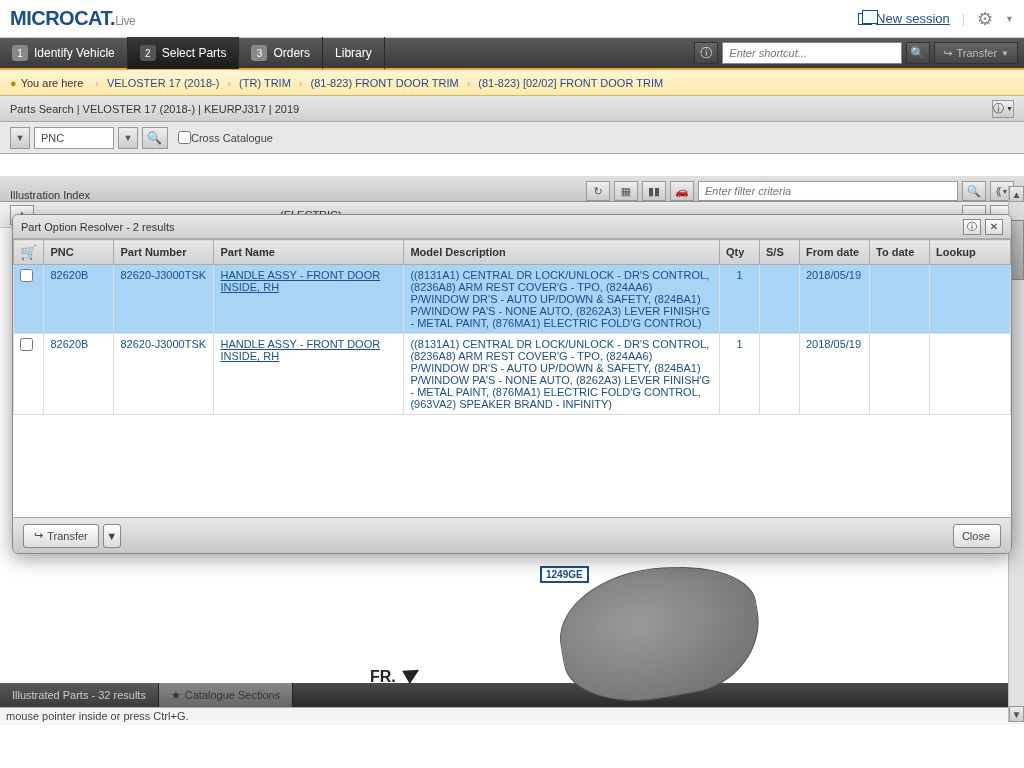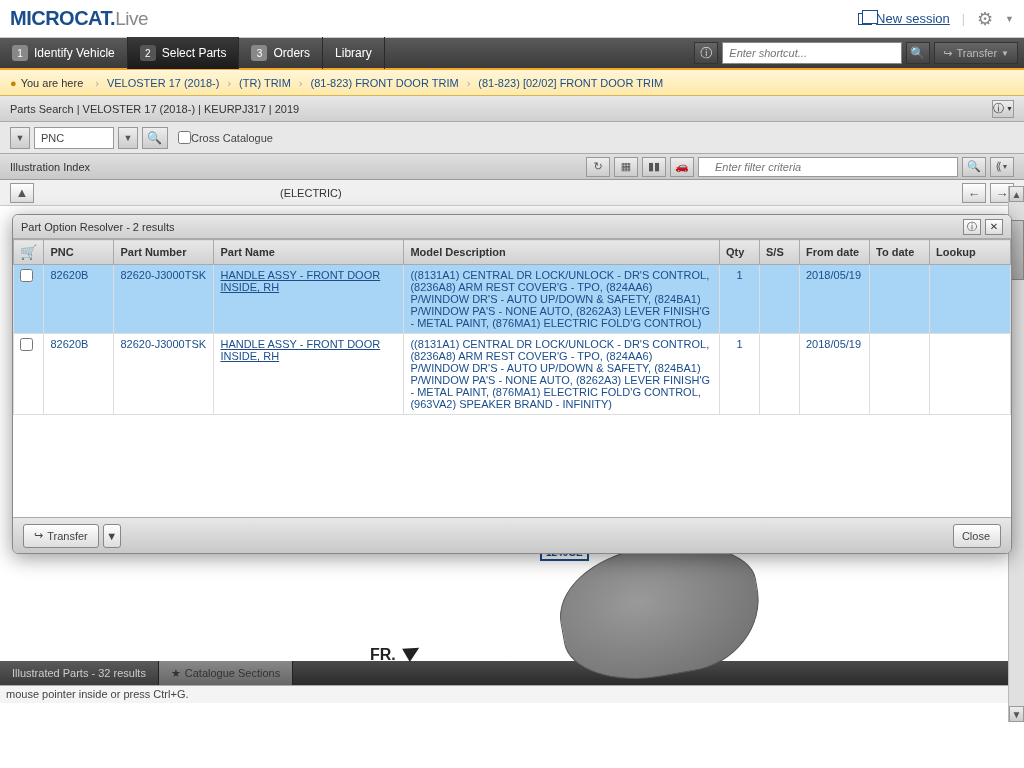--- a/index.html
+++ b/index.html
@@ -1,20 +1,20 @@
 <!DOCTYPE html>
 <html><head>
 <meta charset="utf-8">
 <style>
 * { box-sizing: border-box; margin: 0; padding: 0; }
 body { font-family: Arial, Helvetica, sans-serif; font-size: 12px; background: #fff; width: 1024px; height: 768px; overflow: hidden; position: relative; }
 
 .header { display: flex; align-items: center; justify-content: space-between; padding: 4px 10px; height: 38px; border-bottom: 1px solid #ccc; }
 .logo { font-size: 20px; font-weight: bold; color: #1a4d8b; letter-spacing: -0.5px; }
-.logo .live { font-weight: normal; color: #888; font-size: 19px; }
+.logo .live { font-weight: normal; color: #888; font-size: 12px; }
 .header-right { display: flex; align-items: center; gap: 12px; }
 .new-session { color: #1a4d8b; text-decoration: underline; font-size: 13px; cursor: pointer; display: flex; align-items: center; gap: 4px; }
 .gear-icon { color: #888; font-size: 18px; cursor: pointer; }
 
 .nav-bar { display: flex; align-items: center; background: linear-gradient(#5a5a5a,#3a3a3a); height: 32px; border-bottom: 2px solid #f5a623; }
 .nav-tab { display: flex; align-items: center; gap: 6px; padding: 0 12px; height: 32px; color: #fff; cursor: pointer; border-right: 1px solid #2a2a2a; font-size: 12px; }
 .nav-tab.active { background: linear-gradient(#3a3a3a,#1a1a1a); }
 .nav-num { display: inline-flex; align-items: center; justify-content: center; width: 16px; height: 16px; background: #888; border-radius: 3px; font-size: 10px; color: #fff; }
 .nav-tab.active .nav-num { background: #555; }
 .nav-right { margin-left: auto; display: flex; align-items: center; gap: 4px; padding-right: 6px; }
@@ -30,24 +30,24 @@
 .subheader { display: flex; align-items: center; background: linear-gradient(#e8e8e8,#d0d0d0); height: 26px; padding: 8px 10px; border-bottom: 1px solid #aaa; font-size: 11px; color: #333; }
 .info-btn { margin-left: auto; width: 22px; height: 18px; background: linear-gradient(#eee,#ccc); border: 1px solid #999; display: flex; align-items: center; justify-content: center; font-size: 11px; cursor: pointer; }
 
 .search-row { display: flex; align-items: center; gap: 4px; background: #e8e8e8; height: 32px; padding: 0 10px; border-bottom: 1px solid #aaa; }
 .search-input { width: 200px; height: 22px; padding: 2px 6px; font-style: italic; color: #888; border: 1px solid #999; font-size: 11px; }
 .dd-btn { width: 20px; height: 22px; background: linear-gradient(#eee,#ccc); border: 1px solid #999; display: flex; align-items: center; justify-content: center; cursor: pointer; font-size: 9px; color: #555; }
 .pnc-select { width: 80px; height: 22px; padding: 2px 6px; border: 1px solid #999; font-size: 11px; color: #444; background: #fff; }
 .sbtn { width: 26px; height: 22px; background: linear-gradient(#eee,#ccc); border: 1px solid #999; display: flex; align-items: center; justify-content: center; color: #666; cursor: pointer; font-size: 12px; }
 .chk-label { display: flex; align-items: center; gap: 0; font-size: 11px; color: #444; margin-left: 6px; }
 
-.ill-header { display: flex; align-items: center; background: linear-gradient(#e0e0e0,#c8c8c8); height: 26px; padding: 0 10px; border-bottom: 1px solid #999; font-size: 11px; color: #333; }
+.ill-header { display: flex; align-items: flex-end; background: linear-gradient(#e0e0e0,#c8c8c8); height: 26px; padding: 0 10px; border-bottom: 1px solid #999; font-size: 11px; color: #333; margin-top: 22px; }
 .ill-tools { margin-left: auto; display: flex; gap: 4px; align-items: center; }
 .tool-btn { width: 24px; height: 20px; background: linear-gradient(#eee,#ccc); border: 1px solid #999; display: flex; align-items: center; justify-content: center; font-size: 11px; color: #555; cursor: pointer; }
-.filter-input { width: 260px; height: 20px; padding: 2px 16px; font-style: italic; color: #888; border: 1px solid #999; font-size: 11px; }
+.filter-input { width: 260px; height: 20px; padding: 2px 6px; font-style: italic; color: #888; border: 1px solid #999; font-size: 11px; }
 
 .ill-subrow { display: flex; align-items: center; background: #f0f0f0; height: 26px; padding: 0 10px; border-bottom: 1px solid #ccc; font-size: 11px; color: #333; position: relative; }
 .arrow-btn2 { width: 24px; height: 20px; background: linear-gradient(#fff,#ddd); border: 1px solid #999; display: flex; align-items: center; justify-content: center; font-size: 13px; color: #555; cursor: pointer; }
 .passenger { position: absolute; left: 280px; }
 .arrows-right { position: absolute; right: 10px; display: flex; gap: 4px; }
 
 .illus-area { position: relative; flex: 1; background: #fff; height: 455px; }
 .illus-fr { position: absolute; left: 370px; top: 440px; font-size: 16px; font-weight: bold; color: #222; }
 .arrow-fr { position: absolute; left: 404px; top: 432px; font-size: 20px; color: #222; transform: rotate(-30deg); }
 .door-part { position: absolute; left: 560px; top: 340px; width: 200px; height: 130px; background: radial-gradient(ellipse at 40% 40%, #9a9a9a, #6a6a6a); border-radius: 60% 70% 50% 60% / 60% 50% 70% 50%; transform: rotate(-10deg); border: 1px solid #555; }

